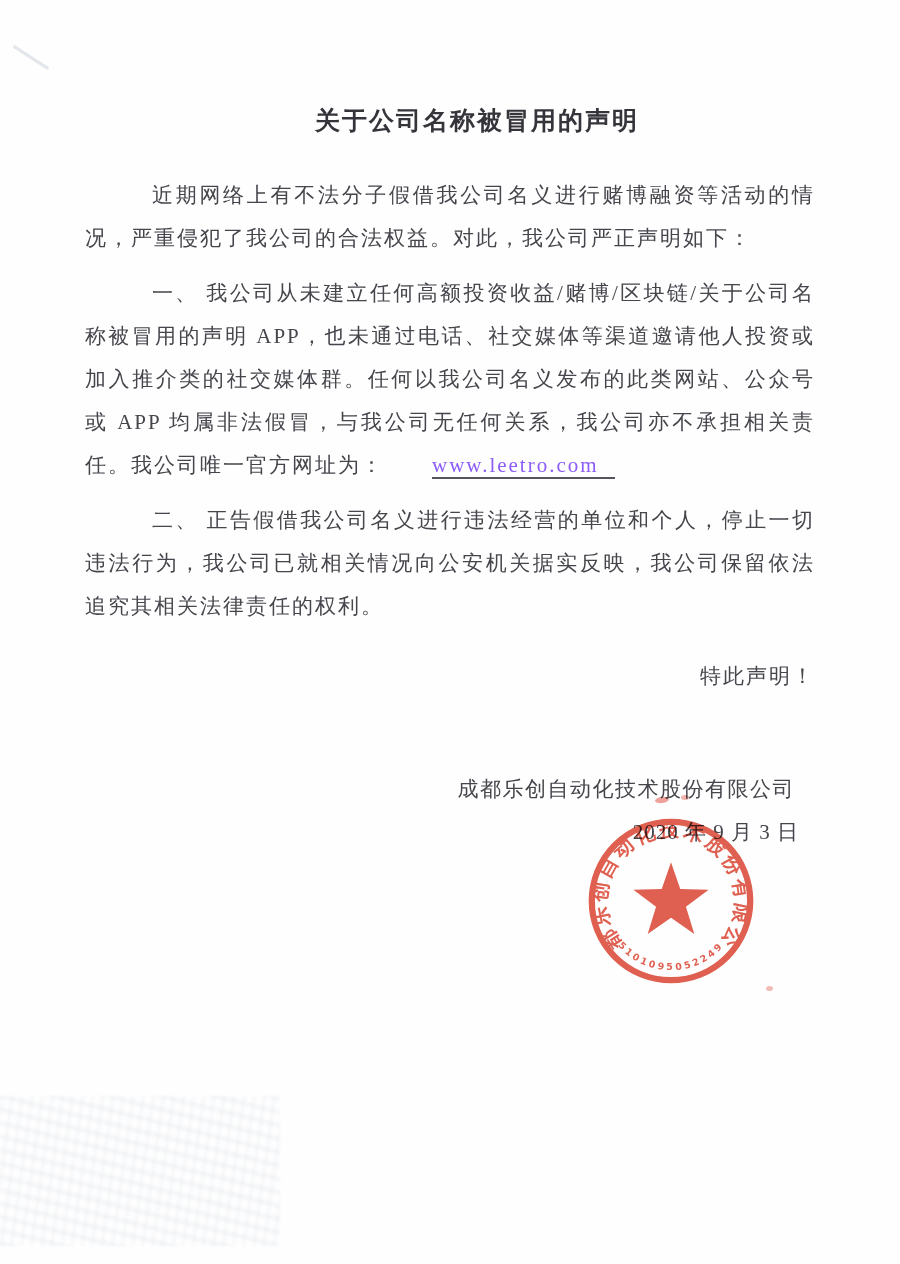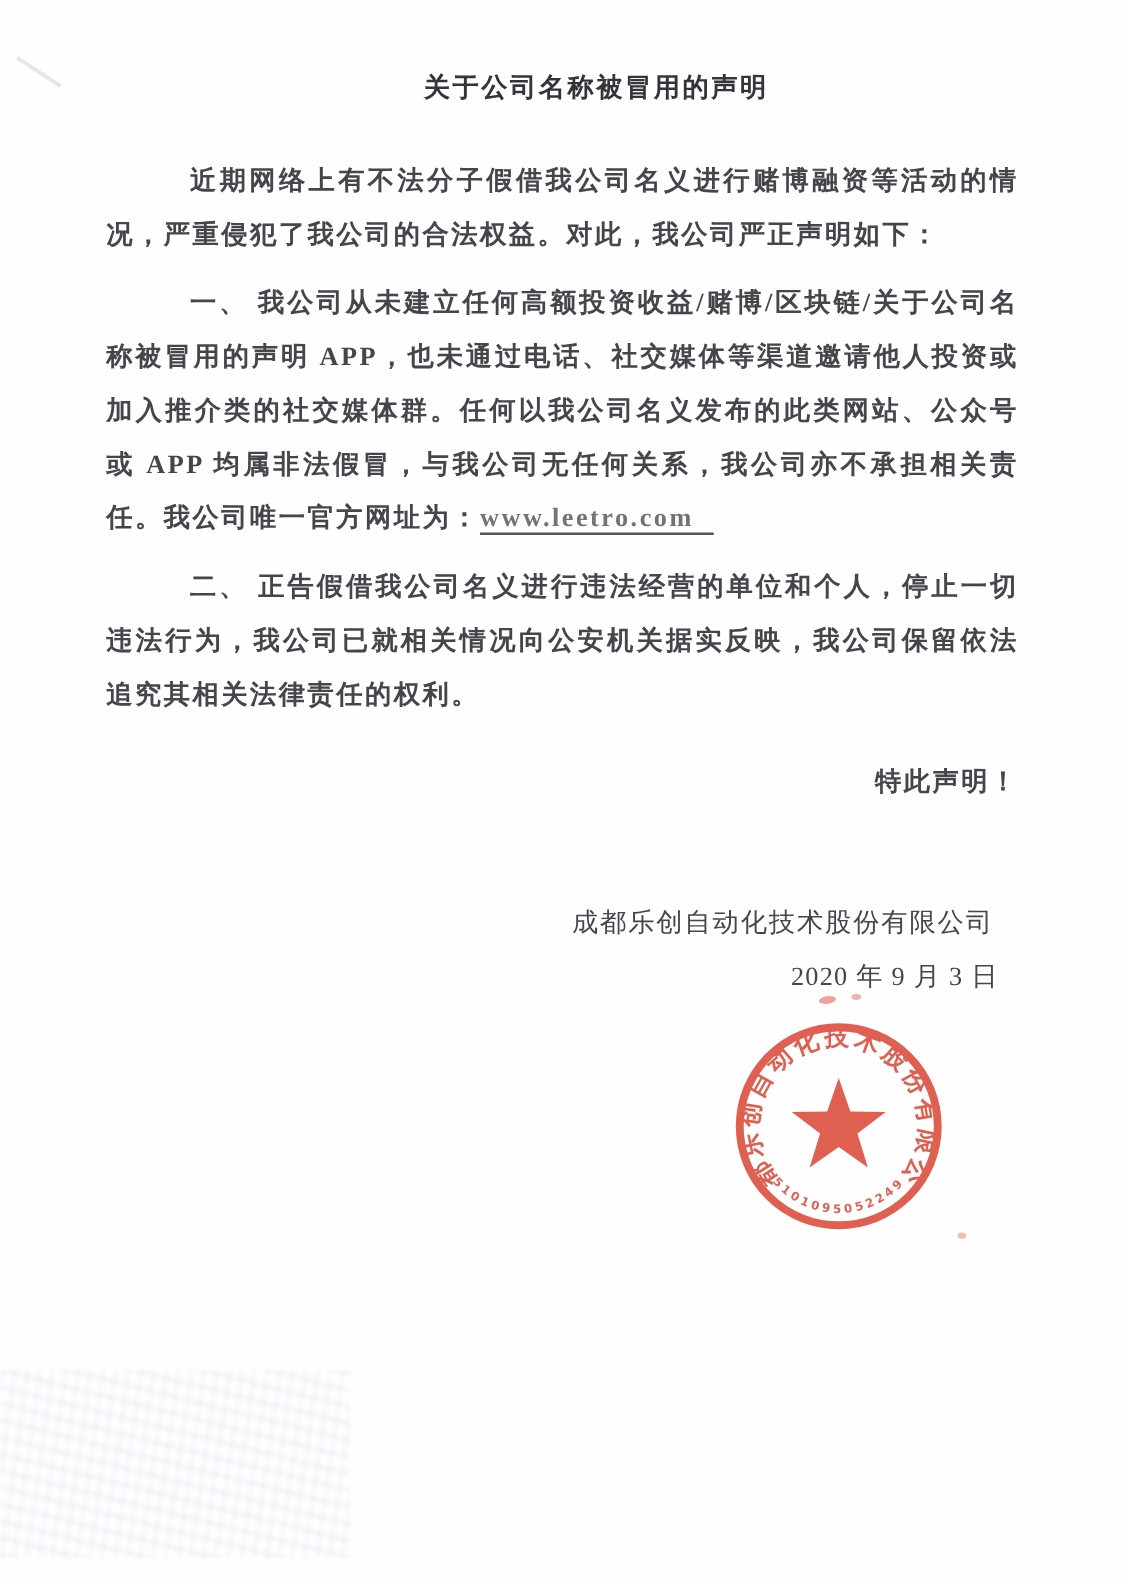--- a/index.html
+++ b/index.html
@@ -31,47 +31,47 @@
       repeating-linear-gradient(98deg, rgba(203,211,222,.14) 0 4px, rgba(255,255,255,0) 4px 10px);
     filter: blur(1.2px);
     opacity: .8;
   }
   .content {
     position: absolute; left: 85px; top: 0;
     width: 730px;
     color: #3c3c42;
   }
   .title {
-    margin-top: 52px;
-    font-size: 21px; font-weight: bold;
+    margin-top: 103px;
+    font-size: 25px; font-weight: bold;
     line-height: 36px;
     text-align: center;
     letter-spacing: 2px;
     color: #34343a;
     transform: translateX(27px);
   }
   .para {
     margin-top: 12px;
     font-size: 21px;
     line-height: 43px;
     letter-spacing: 2px;
     text-align: justify;
     text-indent: 67px;
     color: #45454c;
-    font-weight: bold;
   }
   .para.first { margin-top: 35px; }
   .para.declaration { margin-top: 27px; text-align: right; }
   .url {
-    color: #737373;
+    color: #8b5cf6;
     text-decoration: none;
     border-bottom: 2px solid #55555c;
     padding-right: 16px;
     letter-spacing: 2px;
     word-spacing: 3px;
+    margin-left: 48px;
   }
   .signature { margin-top: 70px; text-align: right; }
   .sig-company {
     font-size: 21px; line-height: 43px;
     letter-spacing: 1.5px;
     padding-right: 20px;
     color: #45454c;
   }
   .sig-date {
     font-size: 21px; line-height: 43px;

